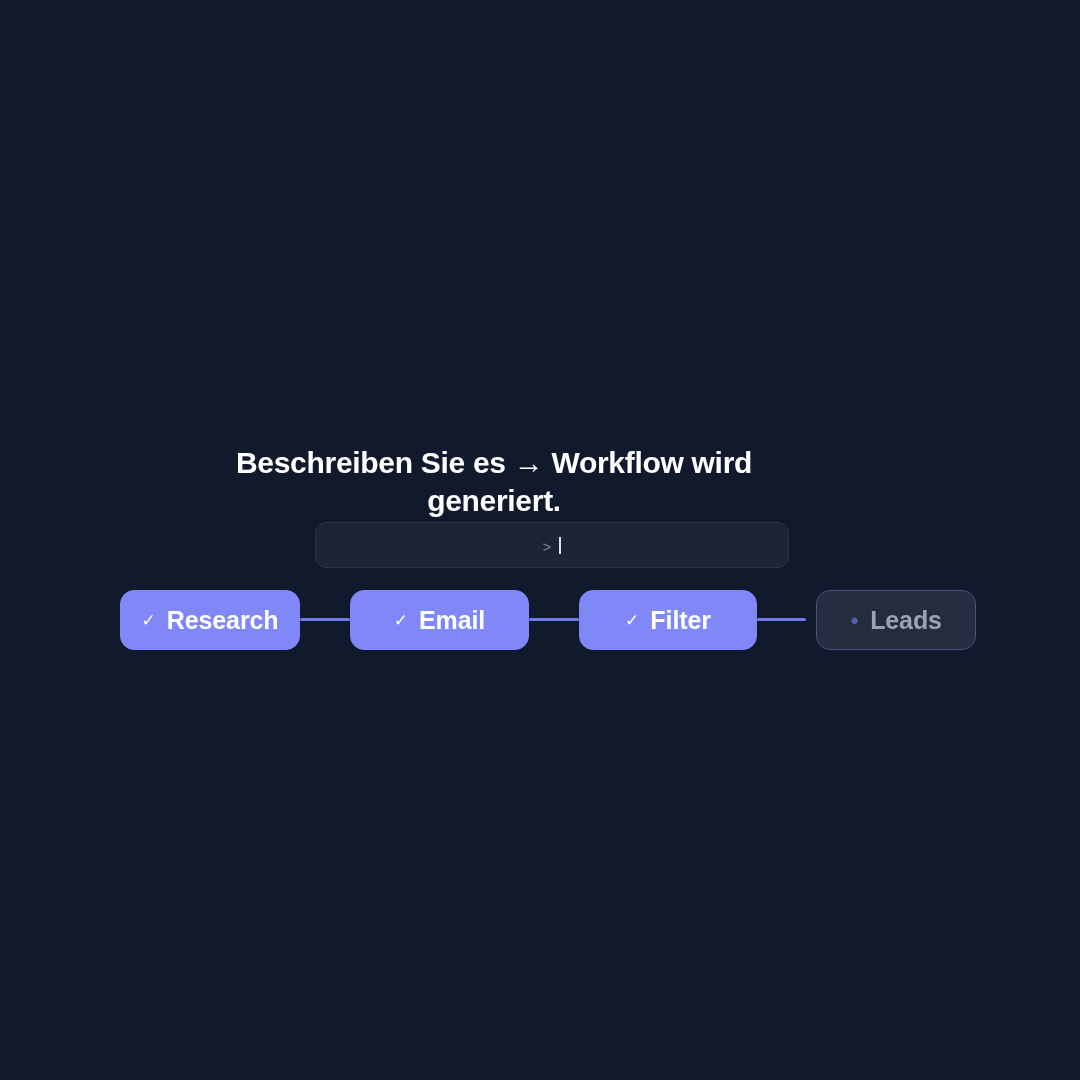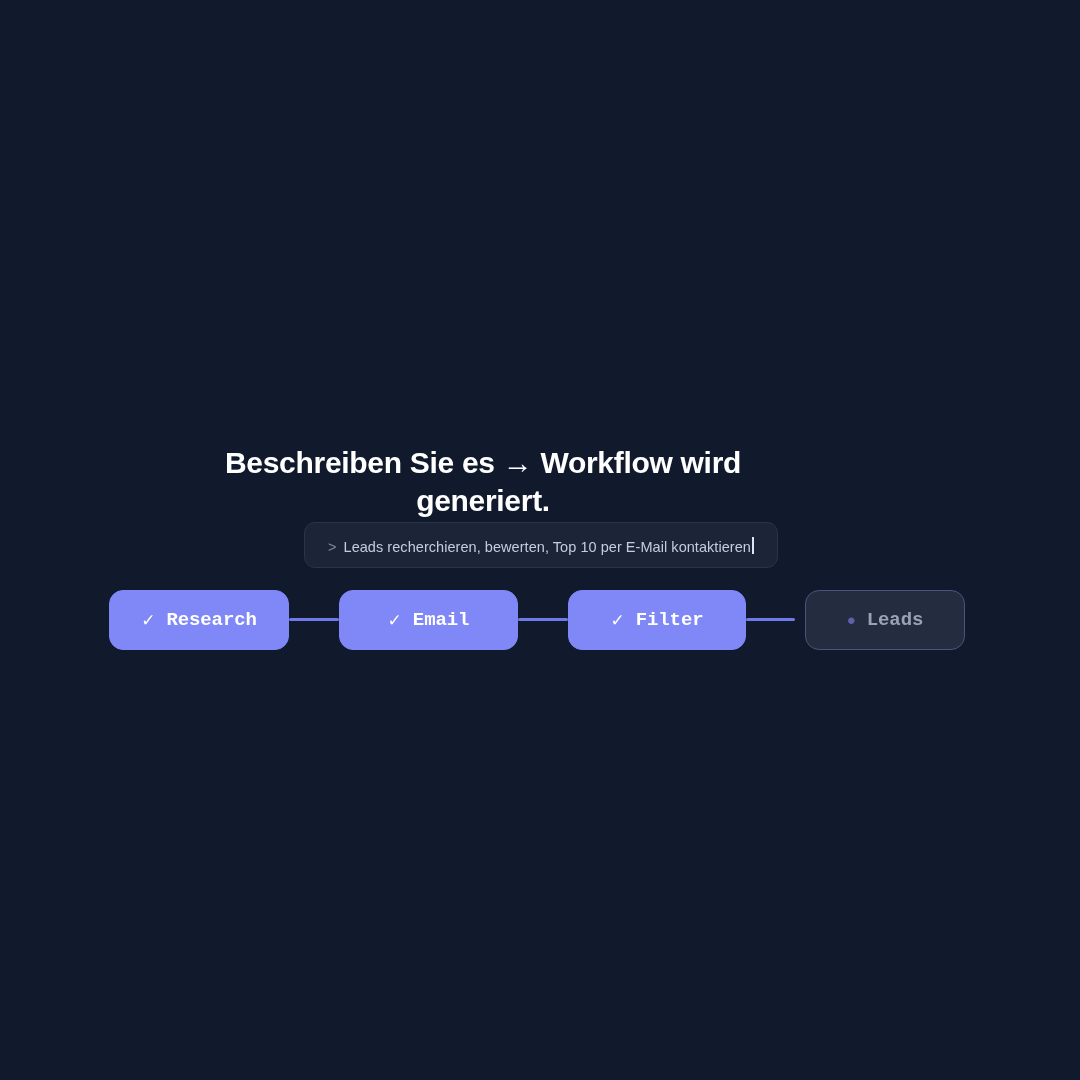--- a/index.html
+++ b/index.html
@@ -10,21 +10,21 @@
     width: 1080px;
     height: 1080px;
     background: #111a2d;
     font-family: "Liberation Sans", sans-serif;
     overflow: hidden;
     position: relative;
   }
 
   #stage {
     position: absolute;
-    left: 1px;
+    left: 12px;
     top: 0;
     width: 964px;
     height: 1080px;
   }
 
   
   #headline {
     position: absolute;
     left: 50%;
     top: 424px;
@@ -117,24 +117,23 @@
     line-height: 1;
   }
   .node.active .node-mark { color: #ffffff; }
   .node.pending .node-mark {
     color: #5b62a8;
     font-size: 15px;
     position: relative;
     top: -1px;
   }
   .node-label {
-    font-size: 19px;
+    font-size: 25px;
     font-weight: 700;
     letter-spacing: -0.1px;
-    font-family: Liberation Mono, monospace;
   }
   .node.active .node-label { color: #ffffff; }
   .node.pending .node-label { color: #9aa3b5; }
 
   .connector {
     position: absolute;
     top: 28px;
     height: 3px;
     background: #6f79e8;
     border-radius: 2px;
@@ -144,21 +143,20 @@
 </head>
 <body>
 
 <div id="stage">
 
   <h1 id="headline">Beschreiben Sie es → Workflow wird generiert.</h1>
 
   <div id="prompt-field">
     <div class="prompt-inner">
       <span id="prompt-chevron">&gt;</span>
-      <span id="prompt-text" placeholder="Leads recherchieren, bewerten, Top 10 per E-Mail kontaktieren">Leads recherchieren, bewerten, Top 10 per E-Mail kontaktieren</span>
       <span id="prompt-caret"></span>
     </div>
   </div>
 
   <div id="workflow">
       <div class="connector" style="left: 288px; width: 50px;"></div>
       <div class="connector" style="left: 517px; width: 50px;"></div>
       <div class="connector" style="left: 745px; width: 49px;"></div>
       <div class="node active" style="left: 108px; width: 180px;">
         <span class="node-mark">✓</span>

